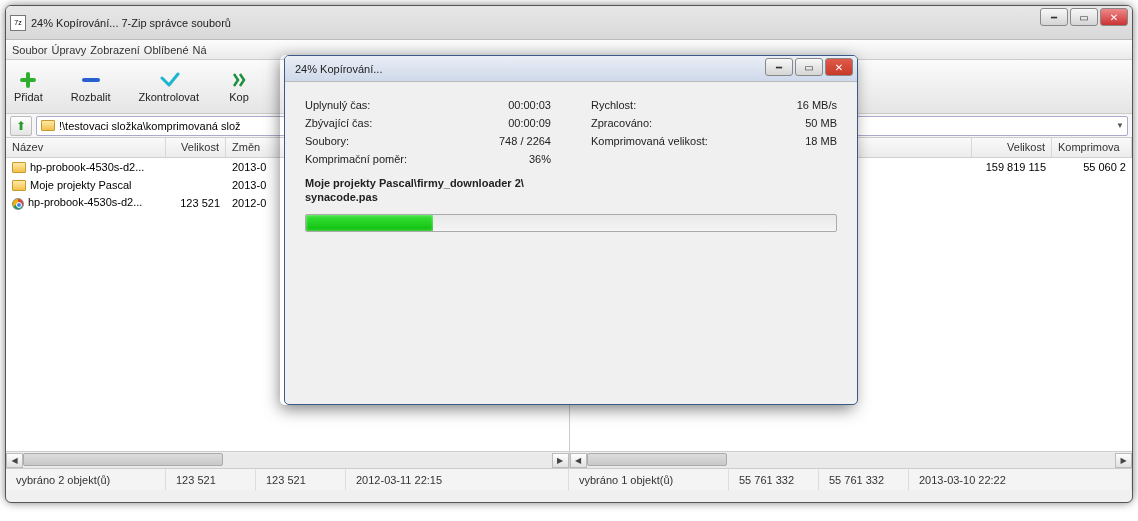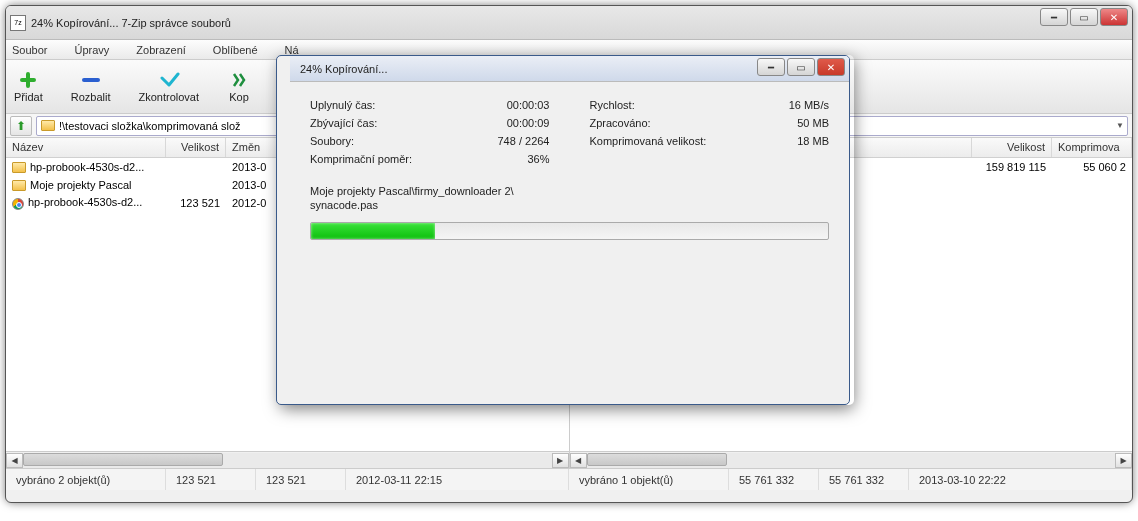--- a/index.html
+++ b/index.html
@@ -5,21 +5,21 @@
   * { box-sizing: border-box; font-family: "Segoe UI", Tahoma, sans-serif; font-size: 11px; }
   body { margin: 0; background: #fff; width: 1138px; height: 521px; overflow: hidden; position: relative; }
   .shadow { position:absolute; left:5px; top:5px; width:1128px; height:498px; border-radius:8px; box-shadow: 0 0 8px rgba(0,0,0,0.5); background:#fff; }
   .main-window { position:absolute; left:5px; top:5px; width:1128px; height:498px; border:1px solid #555; border-radius:6px; overflow:hidden; background:#f0f0f0; }
   .titlebar { height:34px; background: linear-gradient(#e8e8e8,#d8d8d8); display:flex; align-items:center; padding:0 4px; position:relative; border-bottom:1px solid #bbb;}
   .titlebar .app-icon { width:16px; height:16px; border:1px solid #777; background:#fff; font-size:7px; display:flex; align-items:center; justify-content:center; margin-right:5px;}
   .titlebar .title { flex:1; color:#222;}
   .win-btns { position:absolute; right:4px; top:2px; display:flex; gap:2px;}
   .win-btn { width:28px; height:18px; border:1px solid #888; border-radius:3px; background:linear-gradient(#f8f8f8,#d5d5d5); display:flex; align-items:center; justify-content:center; font-size:10px; color:#333;}
   .win-btn.close { background:linear-gradient(#e88,#c33); color:#fff;}
-  .menubar { height:20px; background: linear-gradient(#fdfdfd,#eaeaea); display:flex; align-items:center; padding:0 6px; gap:27px; border-bottom:1px solid #ccc;}
+  .menubar { height:20px; background: linear-gradient(#fdfdfd,#eaeaea); display:flex; align-items:center; padding:0 6px; gap:4px; border-bottom:1px solid #ccc;}
   .menubar span { color:#333; }
   .toolbar { height:54px; background: linear-gradient(#fbfbfb,#e5e5e5); display:flex; align-items:center; padding:0 8px; gap:28px; border-bottom:1px solid #ccc;}
   .tool { display:flex; flex-direction:column; align-items:center; gap:2px; color:#222;}
   .tool .ico { width:24px; height:18px; display:flex; align-items:center; justify-content:center;}
   .addressrow { height:24px; display:flex; align-items:center; padding:0 4px; gap:4px; background:#f6f6f6; border-bottom:1px solid #ccc;}
   .addr-btn { width:22px; height:20px; border:1px solid #bbb; border-radius:2px; background:linear-gradient(#fefefe,#e5e5e5); display:flex; align-items:center; justify-content:center;}
   .addr-input { flex:1; height:20px; border:1px solid #aac; background:#fff; display:flex; align-items:center; padding:0 20px 0 4px; position:relative; border-radius:2px;}
   .addr-input .folder-ico { width:14px; height:11px; background:linear-gradient(#ffe9a8,#f3c14b); border:1px solid #c99a2a; border-radius:1px; margin-right:4px;}
   .addr-input .dd { position:absolute; right:3px; top:4px; font-size:8px; color:#555;}
   .panes { display:flex; height:330px; }
@@ -35,28 +35,28 @@
   .chrome-ico::after{content:"";position:absolute;left:3px;top:3px;width:4px;height:4px;border-radius:50%;background:#4285f4;border:1px solid #fff;}
   .hscroll { height:17px; background:#f0f0f0; border-top:1px solid #ccc; position:relative; display:flex; align-items:center;}
   .hscroll .arrow { width:17px; height:15px; border:1px solid #bbb; background:linear-gradient(#fefefe,#e1e1e1); display:flex; align-items:center; justify-content:center; font-size:8px; color:#444;}
   .hscroll .track { flex:1; height:15px; background:#eaeaea; position:relative;}
   .hscroll .thumb { position:absolute; left:0; top:0; height:13px; width:200px; background:linear-gradient(#dcdcdc,#c8c8c8); border:1px solid #aaa; border-radius:2px;}
   .status { height:22px; border-top:1px solid #ccc; background:#f4f4f4; display:flex; }
   .status .half { flex:1; display:flex; align-items:flex-start;}
   .status .cell { padding:0 10px; border-right:1px solid #ddd; height:100%; display:flex; align-items:center; color:#333; min-width:90px;}
   
   .dialog-shadow { position:absolute; left:280px; top:55px; width:574px; height:350px; box-shadow:0 4px 16px rgba(0,0,0,0.5); border-radius:5px;}
-  .dialog { position:absolute; left:276px; top:55px; width:574px; height:350px; border:1px solid #3a5a8a; border-radius:5px; background:#f0f0f0; overflow:hidden;padding-left:13px;}
+  .dialog { position:absolute; left:284px; top:55px; width:574px; height:350px; border:1px solid #3a5a8a; border-radius:5px; background:#f0f0f0; overflow:hidden;}
   .dialog .titlebar { background: linear-gradient(#eaeef6,#cfd9ea); height:26px;}
   .dialog .win-btn.close { background:linear-gradient(#e05a4a,#c83a2a);}
   .dialog-body { padding:14px 20px 10px 20px; background:#f0f0f0; height:290px;}
   .stats { display:flex; gap:40px;}
   .stat-col { flex:1;}
   .stat-row { display:flex; justify-content:space-between; height:18px; align-items:center; color:#222;}
-  .current-file { margin-top:16px; color:#222; line-height:14px;}
+  .current-file { margin-top:8px; color:#222; line-height:14px;font-weight:bold;}
   .progress-outer { margin-top:10px; height:18px; border:1px solid #aaa; border-radius:2px; background:linear-gradient(#e8e8e8,#f5f5f5); overflow:hidden; position:relative;}
   .progress-inner { height:100%; background:linear-gradient(#3ae23a,#0cbf0c); width:24%; box-shadow:inset 0 0 3px rgba(255,255,255,0.6);}
   .dlg-buttons { display:flex; gap:18px; justify-content:center; padding:6px 0 14px 0; background:#f0f0f0;}
   .btn { width:110px; height:24px; border:1px solid #8a8a8a; border-radius:3px; background:linear-gradient(#fdfdfd,#e3e3e3); color:#222; display:flex; align-items:center; justify-content:center;}
   .btn.primary { border:1px solid #3c7fb1; background:linear-gradient(#eaf4fd,#b7dcf7); box-shadow:0 0 3px #6fb4e8;}
 </style>
 </head>
 <body>
 
 <div class="shadow"></div>

